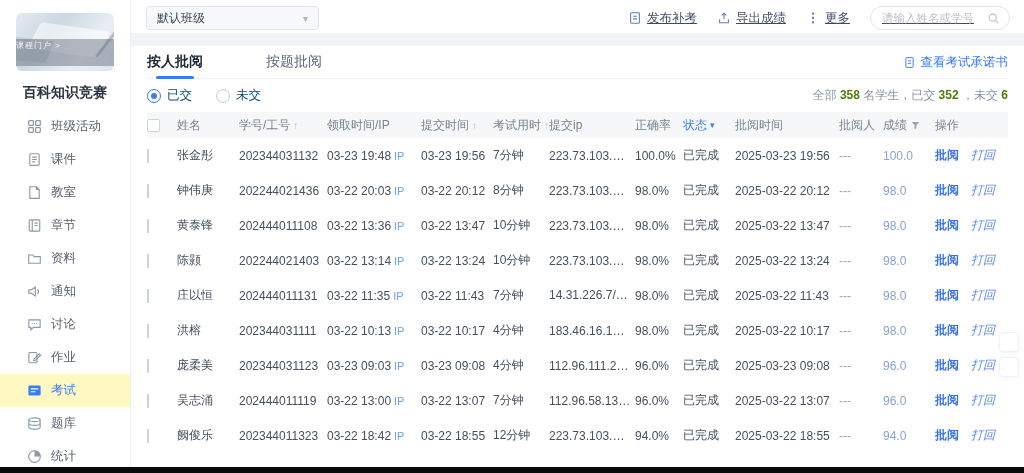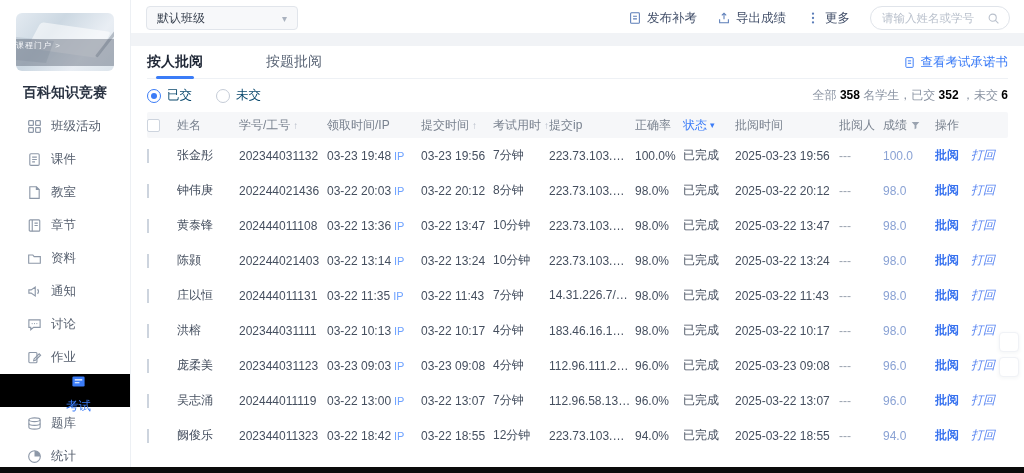--- a/index.html
+++ b/index.html
@@ -13,31 +13,31 @@
            background:linear-gradient(130deg,#e3eaf1 0%,#ccd8e2 35%,#e9eef4 70%,#dde5ec 100%); cursor:pointer; }
   .cover .kb1 { position:absolute; left:18px; top:14px; width:70px; height:26px; background:rgba(255,255,255,.55); transform:skew(-28deg,8deg); border-radius:3px; }
   .cover .kb2 { position:absolute; left:-6px; top:26px; width:40px; height:22px; background:rgba(160,175,190,.35); transform:skew(-20deg,6deg); }
   .cover .pen { position:absolute; right:4px; top:8px; width:3px; height:40px; background:rgba(120,130,145,.45); transform:rotate(38deg); border-radius:2px; }
   .cover-caption { position:absolute; left:0; right:0; bottom:5px; height:27px; line-height:13px; text-align:left;
                    background:rgba(95,105,120,.45); color:#f4f6f9; font-size:8px; letter-spacing:1px; }
   .course-title { margin:13px 6px 8px; text-align:center; font-size:14px; font-weight:bold; color:#2a3342; }
   .menu { margin-top:4px; }
   .menu-item { height:33px; display:flex; align-items:center; padding-left:27px; gap:9px; font-size:12.5px; color:#57606f; cursor:pointer; }
   .menu-item .mi { width:15px; height:15px; display:flex; align-items:center; color:#8d98a8; }
-  .menu-item.active { background:#000000; color:#3b7cf7;flex-direction:column; }
+  .menu-item.active { background:#fef9c3; color:#3b7cf7; }
   .menu-item.active .mi { color:#3b7cf7; }
   .menu-item svg { width:15px; height:15px; }
 
   
   .main { flex:1; position:relative; display:flex; flex-direction:column; }
   .topbar { height:33px; display:flex; align-items:center; padding:0 14px 0 15px; }
-  .class-select { width:152px; height:24px; margin-top:3px; border:1px solid #e1e5eb; background:#f7f8fa; border-radius:4px;
+  .class-select { width:173px; height:24px; margin-top:3px; border:1px solid #e1e5eb; background:#f7f8fa; border-radius:4px;
                   display:flex; align-items:center; justify-content:space-between; padding:0 10px; font-size:12px; color:#38414f; cursor:pointer; }
   .class-select .caret { color:#aab2bf; font-size:10px; }
-  .topbar-right { margin-left:auto; display:flex; align-items:center; gap:20px; margin-top:3px; }
+  .topbar-right { margin-left:auto; display:flex; align-items:center; gap:20px; margin-top:3px;text-decoration:underline; }
   .tool-btn { display:flex; align-items:center; gap:5px; font-size:12.5px; color:#43506a; cursor:pointer; white-space:nowrap; }
   .tool-btn svg { width:14px; height:14px; color:#5b7db8; }
   .searchbox { width:140px; height:24px; border:1px solid #e0e4ea; border-radius:13px; display:flex; align-items:center;
                justify-content:space-between; padding:0 9px 0 11px; cursor:text; }
   .searchbox .ph { font-size:11.5px; color:#b9c0cc; white-space:nowrap; }
   .searchbox svg { width:13px; height:13px; color:#b9c0cc; }
 
   .grayband { height:13px; background:#f1f3f6; }
 
   .content { flex:1; padding:0 16px; position:relative; }
@@ -49,21 +49,21 @@
   .commitment { margin-left:auto; display:flex; align-items:center; gap:5px; color:#3b7cf7; font-size:12.5px; cursor:pointer; }
   .commitment svg { width:13px; height:13px; }
 
   .filter-row { display:flex; align-items:center; height:33px; }
   .radio-opt { display:flex; align-items:center; gap:6px; margin-right:24px; cursor:pointer; }
   .radio { width:14px; height:14px; border-radius:50%; border:1px solid #c5ccd7; background:#fff; position:relative; }
   .radio.checked { border-color:#3b7cf7; }
   .radio.checked::after { content:""; position:absolute; left:3px; top:3px; width:6px; height:6px; border-radius:50%; background:#3b7cf7; }
   .radio-label { font-size:12.5px; color:#0c4a6e; }
   .summary { margin-left:auto; font-size:12px; color:#8b94a3; }
-  .summary b { color:#000000; font-weight:bold; }
+  .summary b { color:#4d7c0f; font-weight:bold; }
 
   
   .grid-cols { display:grid; grid-template-columns:30px 62px 88px 94px 72px 56px 86px 48px 52px 104px 44px 52px 1fr; align-items:center; }
   .thead { background:#f6f7f9; height:26px; border-radius:2px; font-size:12px; color:#79828f; }
   .thead .hc { display:flex; align-items:center; gap:3px; white-space:nowrap; }
   .thead .hc.accent { color:#3b7cf7; }
   .sort-arrow { color:#b3bac6; font-size:10px; }
   .hcaret { font-size:9px; color:#3b7cf7; }
   .funnel { width:11px; height:11px; color:#9aa3b0; }
   .trow { height:35px; font-size:12px; color:#454f5f; }

